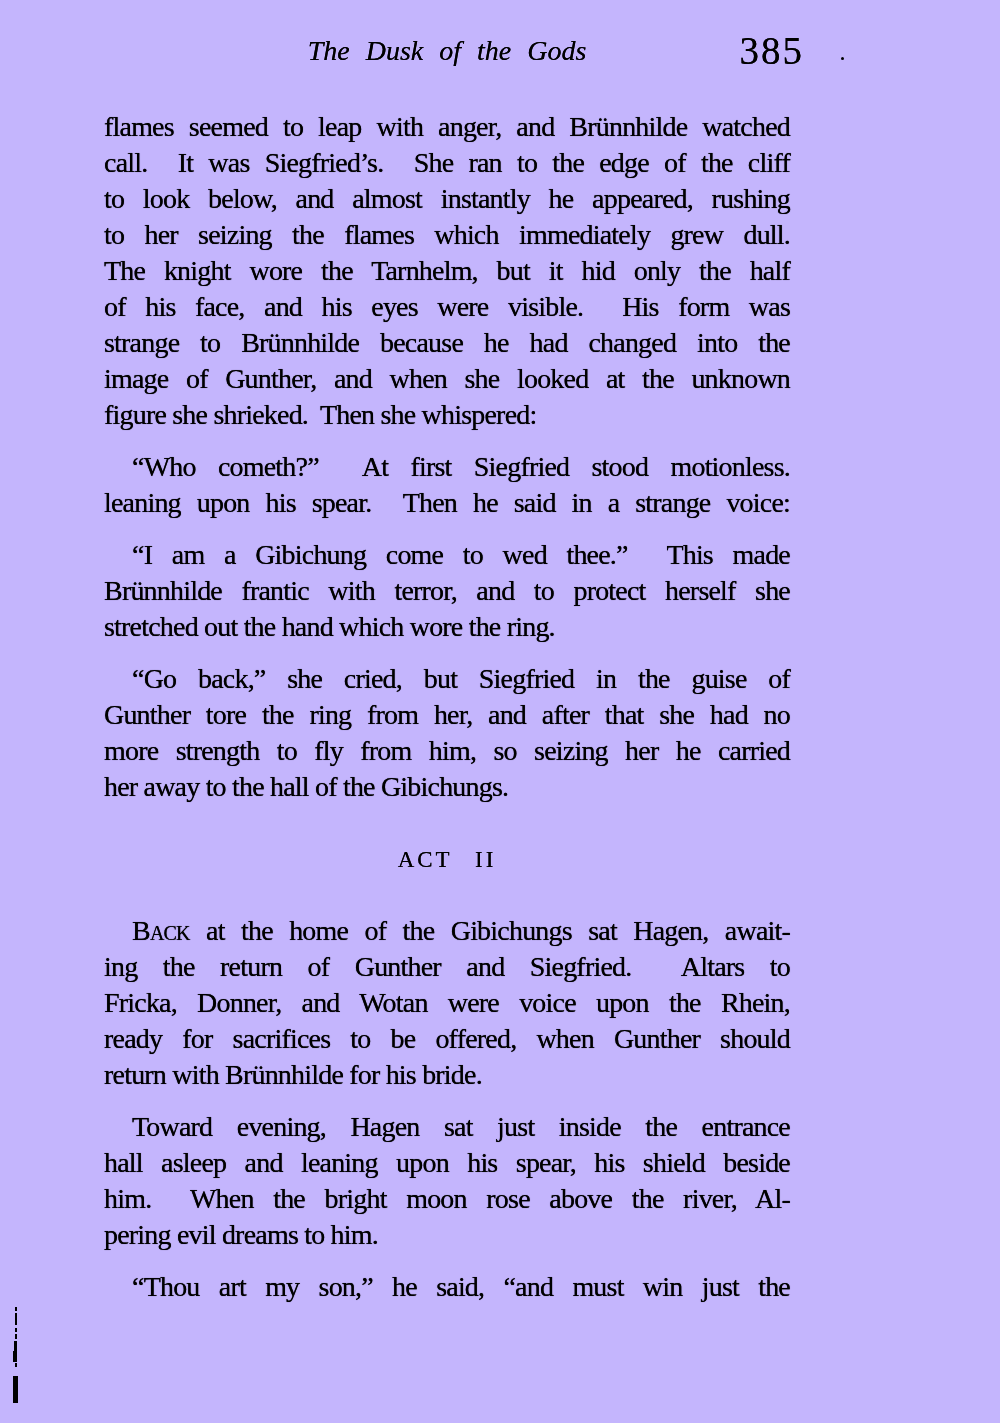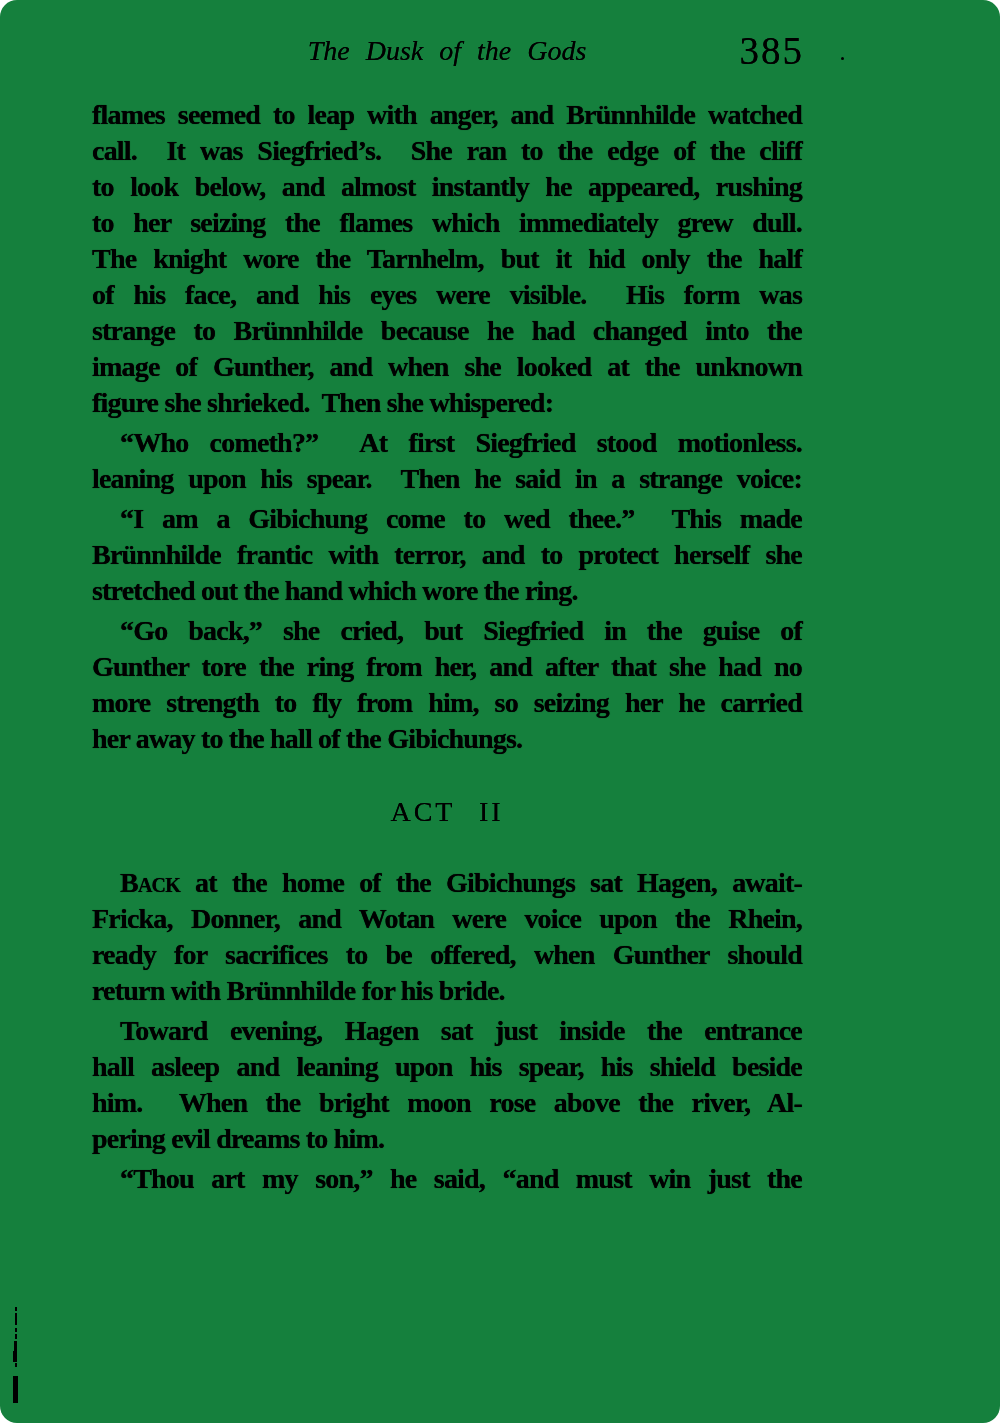--- a/index.html
+++ b/index.html
@@ -8,22 +8,21 @@
     height: 1423px;
     background: #ffffff;
     position: relative;
     font-family: "Liberation Serif", serif;
     color: #000;
     overflow: hidden;
   }
   .page {
     position: absolute;
     inset: 0;
-    background: #15803d;
-    border-radius: 17px;
+    background: #c4b5fd;
   }
   
   .running-header {
     position: absolute;
     left: 88px;
     top: 34px;
     width: 718px;
     height: 40px;
   }
   .header-title {
@@ -47,40 +46,40 @@
     letter-spacing: 2px;
     text-shadow: 0 0 0.6px rgba(0,0,0,0.9);
   }
   
   .body-text {
     position: absolute;
     left: 88px;
     top: 93px;
     width: 718px;
   }
-  .paragraph { margin: 4px; font-weight: bold; }
+  .paragraph { margin: 16px; }
   .line {
     font-size: 28px;
     line-height: 36px;
     height: 36px;
     letter-spacing: -0.8px;
     text-align: justify;
     text-align-last: justify;
     text-justify: inter-word;
     white-space: normal;
     text-shadow: 0 0 0.7px rgba(0,0,0,0.92);
   }
   .line.pl { text-align-last: left; }   
   .line.ind { text-indent: 28px; }      
   .sc { font-variant: small-caps; }
   .act-heading {
     margin: 41px 0 39px 0;
     height: 28px;
     line-height: 28px;
-    font-size: 28px;
+    font-size: 23px;
     letter-spacing: 3px;
     word-spacing: 14px;
     text-align: center;
     text-shadow: 0 0 0.6px rgba(0,0,0,0.9);
   }
   
   .artifact { position: absolute; background: #000; }
   .a-dot   { left: 841px; top: 57px; width: 3px; height: 3px; border-radius: 50%; }
   .a-l1 { left: 15px; top: 1307px; width: 2px; height: 4px; }
   .a-l2 { left: 15px; top: 1313px; width: 2px; height: 12px; }
@@ -124,20 +123,21 @@
       </div>
       <div class="paragraph">
         <div class="line ind">“Go back,” she cried, but Siegfried in the guise of</div>
         <div class="line">Gunther tore the ring from her, and after that she had no</div>
         <div class="line">more strength to fly from him, so seizing her he carried</div>
         <div class="line pl">her away to the hall of the Gibichungs.</div>
       </div>
       <div class="act-heading">ACT II</div>
       <div class="paragraph">
         <div class="line ind"><span class="sc">Back</span> at the home of the Gibichungs sat Hagen, await-</div>
+        <div class="line">ing the return of Gunther and Siegfried.&nbsp; Altars to</div>
         <div class="line">Fricka, Donner, and Wotan were voice upon the Rhein,</div>
         <div class="line">ready for sacrifices to be offered, when Gunther should</div>
         <div class="line pl">return with Brünnhilde for his bride.</div>
       </div>
       <div class="paragraph">
         <div class="line ind">Toward evening, Hagen sat just inside the entrance</div>
         <div class="line">hall asleep and leaning upon his spear, his shield beside</div>
         <div class="line">him.&nbsp; When the bright moon rose above the river, Al-</div>
         <div class="line pl">pering evil dreams to him.</div>
       </div>

